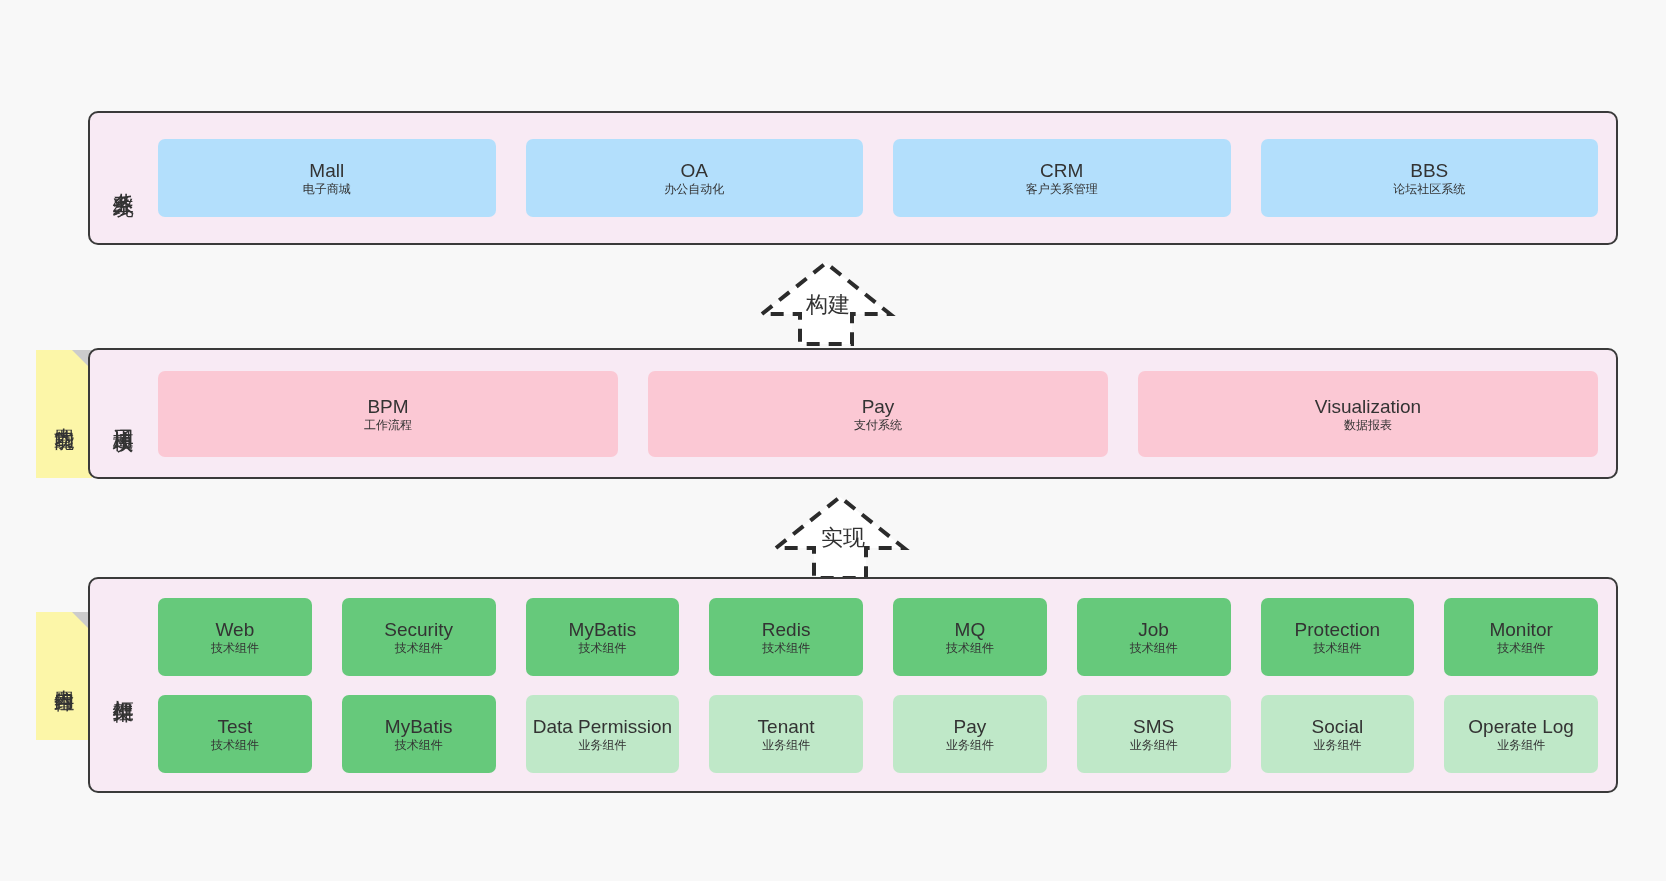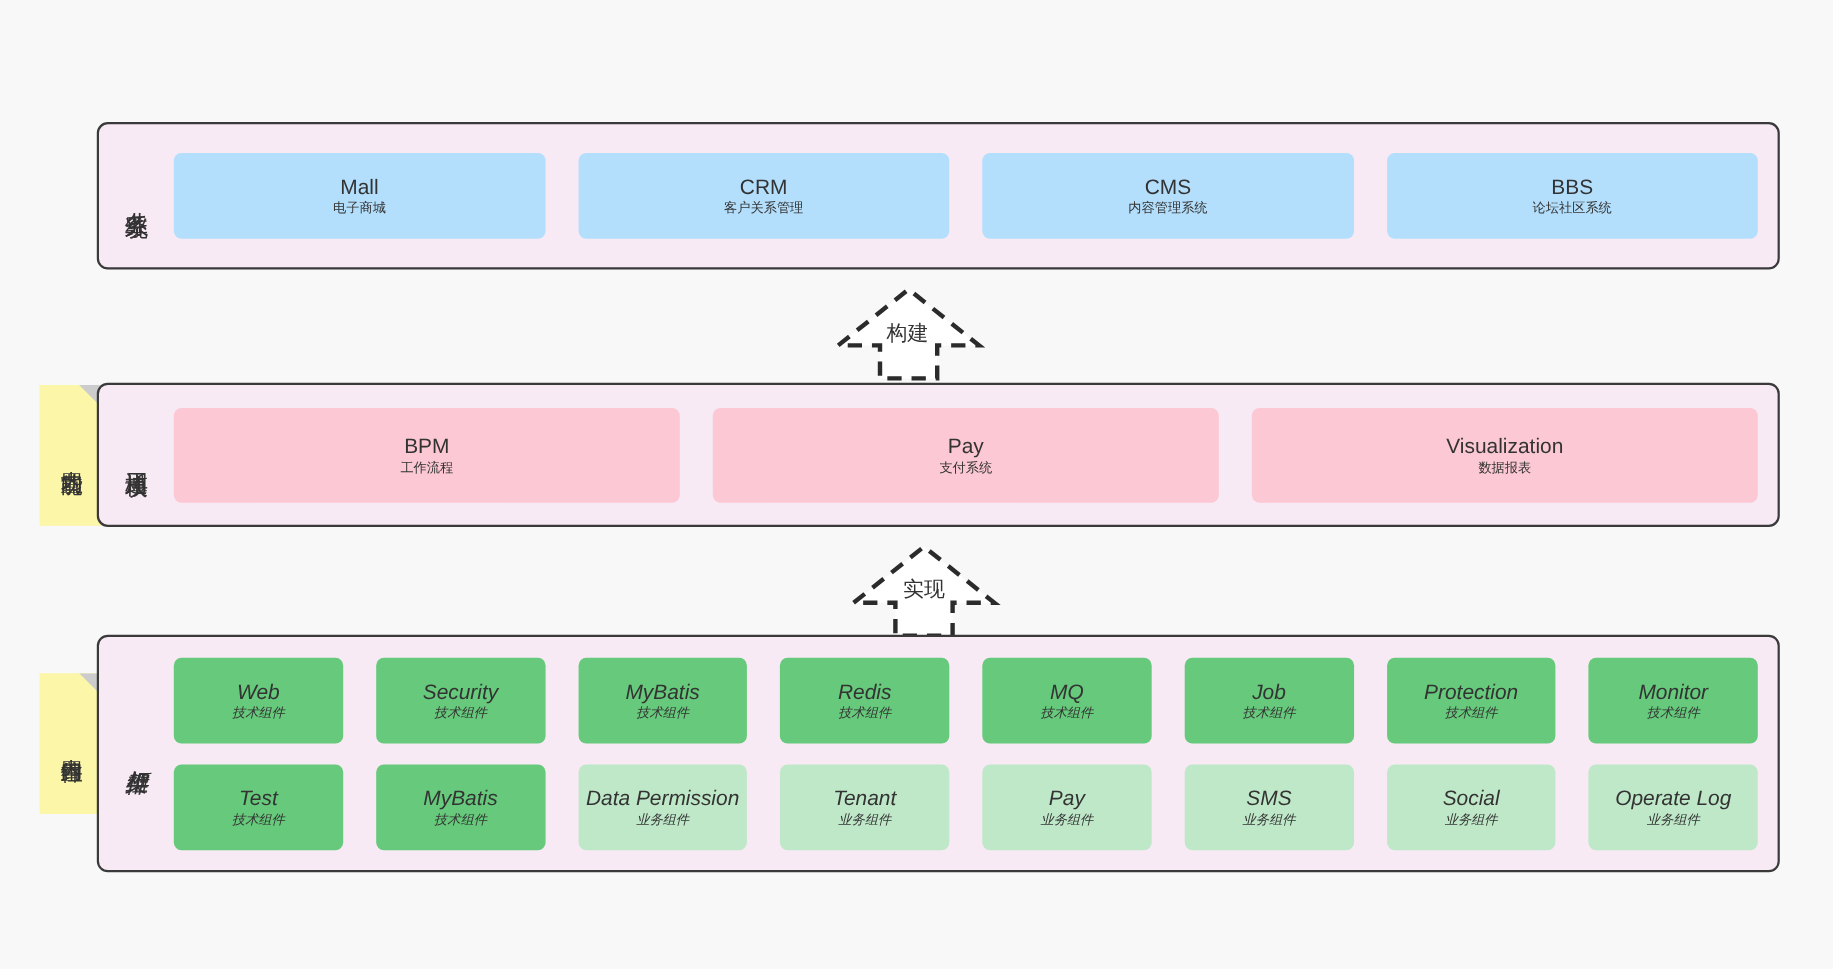--- a/index.html
+++ b/index.html
@@ -89,21 +89,21 @@
 
   .c-blue       { background: #b3dffc; }
   .c-red        { background: #ef5f63; }
   .c-pink       { background: #fbc8d4; }
   .c-green      { background: #66c97b; }
   .c-lightgreen { background: #bfe8c8; }
 
   
   #layer-business { left: 88px;  top: 111px; width: 1530px; height: 134px; }
   #layer-modules  { left: 88px;  top: 348px; width: 1530px; height: 131px; }
-  #layer-framework{ left: 88px;  top: 577px; width: 1530px; height: 216px; font-style: italic; }
+  #layer-framework{ left: 88px;  top: 577px; width: 1530px; height: 216px; }
 
   
   .note {
     position: absolute;
     width: 56px;
     background: #fcf6a8;
     box-sizing: border-box;
     display: flex;
     align-items: center;
     justify-content: center;
@@ -130,21 +130,21 @@
   
   .arrow-svg {
     position: absolute;
     overflow: visible;
   }
   #arrow-build  { left: 756px; top: 258px; }
   #arrow-impl   { left: 770px; top: 492px; }
 
   .arrow-label {
     position: absolute;
-    font-size: 19px;
+    font-size: 22px;
     color: #333333;
     white-space: nowrap;
   }
   #arrow-build-label { left: 806px; top: 290px; }
   #arrow-impl-label  { left: 821px; top: 523px; }
 </style>
 </head>
 <body>
 
 <div id="canvas">
@@ -158,26 +158,26 @@
 
   <div class="layer" id="layer-business">
     <div class="layer-title">业务系统</div>
     <div class="layer-body">
       <div class="row">
         <div class="card c-blue h-biz">
           <span class="t1">Mall</span>
           <span class="t2">电子商城</span>
         </div>
         <div class="card c-blue h-biz">
+          <span class="t1">OA</span>
+          <span class="t2">办公自动化</span>
+        </div>
+        <div class="card c-blue h-biz">
           <span class="t1">CRM</span>
           <span class="t2">客户关系管理</span>
-        </div>
-        <div class="card c-blue h-biz">
-          <span class="t1">CMS</span>
-          <span class="t2">内容管理系统</span>
         </div>
         <div class="card c-blue h-biz">
           <span class="t1">BBS</span>
           <span class="t2">论坛社区系统</span>
         </div>
       </div>
     </div>
   </div>
 
   <svg class="arrow-svg" id="arrow-build" width="140" height="88" viewBox="0 0 140 88">

